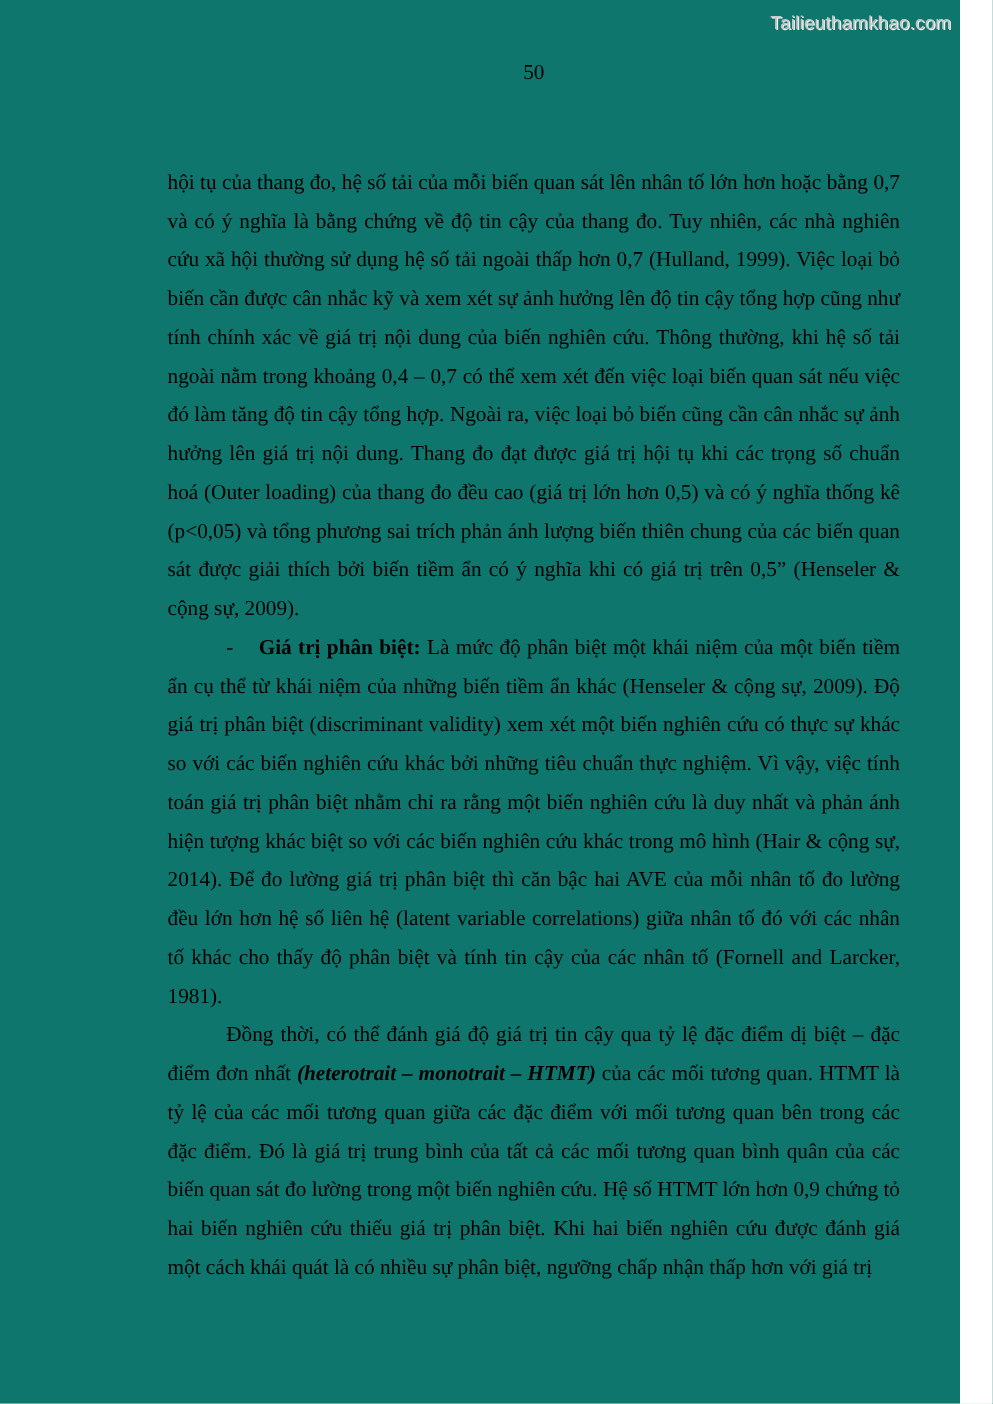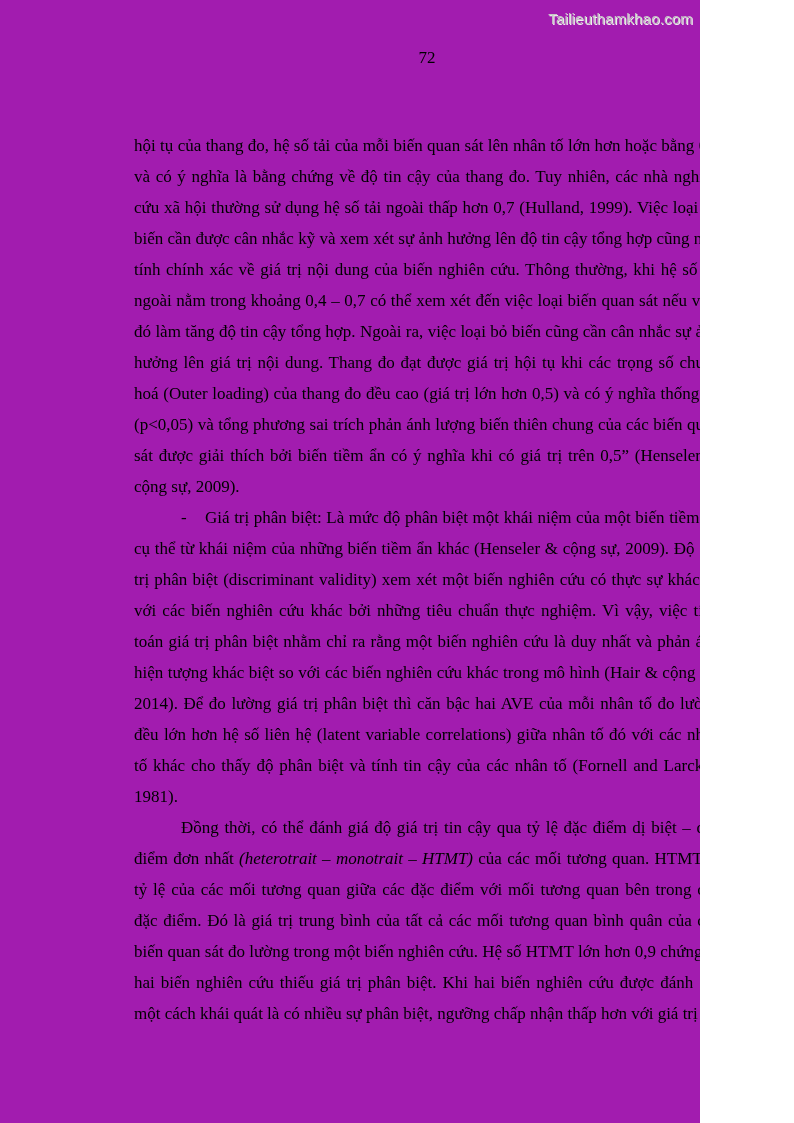--- a/index.html
+++ b/index.html
@@ -2,23 +2,23 @@
 <html><head>
 <meta charset="utf-8">
 <style>
   html, body {
     margin: 0;
     padding: 0;
     background: #ffffff;
   }
   .page {
     position: relative;
-    width: 700px;
+    width: 768px;
     height: 1123px;
-    background: #a21caf;
+    background: #0f766e;
     font-family: "Liberation Serif", serif;
     color: #000000;
     overflow: hidden;
   }
   .watermark {
     position: absolute;
     top: 10px;
     right: 7px;
     font-family: "Liberation Sans", sans-serif;
     font-size: 15px;
@@ -44,34 +44,34 @@
     text-align: justify;
   }
   .para {
     margin: 0;
     padding: 0;
   }
   .para.indent {
     text-indent: 47px;
   }
   .para b {
-    font-weight: normal;
+    font-weight: bold;
   }
   .para i {
     font-style: italic;
   }
 </style>
 </head>
 <body>
 
 <div class="page">
 
   <div class="watermark">Tailieuthamkhao.com</div>
 
-  <div class="page-number">72</div>
+  <div class="page-number">50</div>
 
   <div class="content">
 
     <p class="para"><span>hội tụ của thang đo, hệ số tải của mỗi biến quan sát lên nhân tố lớn hơn hoặc bằng 0,7 và có ý nghĩa là bằng chứng về độ tin cậy của thang đo. Tuy nhiên, các nhà nghiên cứu xã hội thường sử dụng hệ số tải ngoài thấp hơn 0,7 (Hulland, 1999). Việc loại bỏ biến cần được cân nhắc kỹ và xem xét sự ảnh hưởng lên độ tin cậy tổng hợp cũng như tính chính xác về giá trị nội dung của biến nghiên cứu. Thông thường, khi hệ số tải ngoài nằm trong khoảng 0,4 – 0,7 có thể xem xét đến việc loại biến quan sát nếu việc đó làm tăng độ tin cậy tổng hợp. Ngoài ra, việc loại bỏ biến cũng cần cân nhắc sự ảnh hưởng lên giá trị nội dung. Thang đo đạt được giá trị hội tụ khi các trọng số chuẩn hoá (Outer loading) của thang đo đều cao (giá trị lớn hơn 0,5) và có ý nghĩa thống kê (p&lt;0,05) và tổng phương sai trích phản ánh lượng biến thiên chung của các biến quan sát được giải thích bởi biến tiềm ẩn có ý nghĩa khi có giá trị trên 0,5” (Henseler &amp; cộng sự, 2009).</span></p>
 
     <p class="para indent"><span>-&nbsp;&nbsp;&nbsp;&nbsp;</span><b>Giá trị phân biệt:</b><span> Là mức độ phân biệt một khái niệm của một biến tiềm ẩn cụ thể từ khái niệm của những biến tiềm ẩn khác (Henseler &amp; cộng sự, 2009). Độ giá trị phân biệt (discriminant validity) xem xét một biến nghiên cứu có thực sự khác so với các biến nghiên cứu khác bởi những tiêu chuẩn thực nghiệm. Vì vậy, việc tính toán giá trị phân biệt nhằm chỉ ra rằng một biến nghiên cứu là duy nhất và phản ánh hiện tượng khác biệt so với các biến nghiên cứu khác trong mô hình (Hair &amp; cộng sự, 2014). Để đo lường giá trị phân biệt thì căn bậc hai AVE của mỗi nhân tố đo lường đều lớn hơn hệ số liên hệ (latent variable correlations) giữa nhân tố đó với các nhân tố khác cho thấy độ phân biệt và tính tin cậy của các nhân tố (Fornell and Larcker, 1981).</span></p>
 
     <p class="para indent"><span>Đồng thời, có thể đánh giá độ giá trị tin cậy qua tỷ lệ đặc điểm dị biệt – đặc điểm đơn nhất </span><b><i>(heterotrait – monotrait – HTMT)</i></b><span> của các mối tương quan. HTMT là tỷ lệ của các mối tương quan giữa các đặc điểm với mối tương quan bên trong các đặc điểm. Đó là giá trị trung bình của tất cả các mối tương quan bình quân của các biến quan sát đo lường trong một biến nghiên cứu. Hệ số HTMT lớn hơn 0,9 chứng tỏ hai biến nghiên cứu thiếu giá trị phân biệt. Khi hai biến nghiên cứu được đánh giá một cách khái quát là có nhiều sự phân biệt, ngưỡng chấp nhận thấp hơn với giá trị</span></p>
 
   </div>

